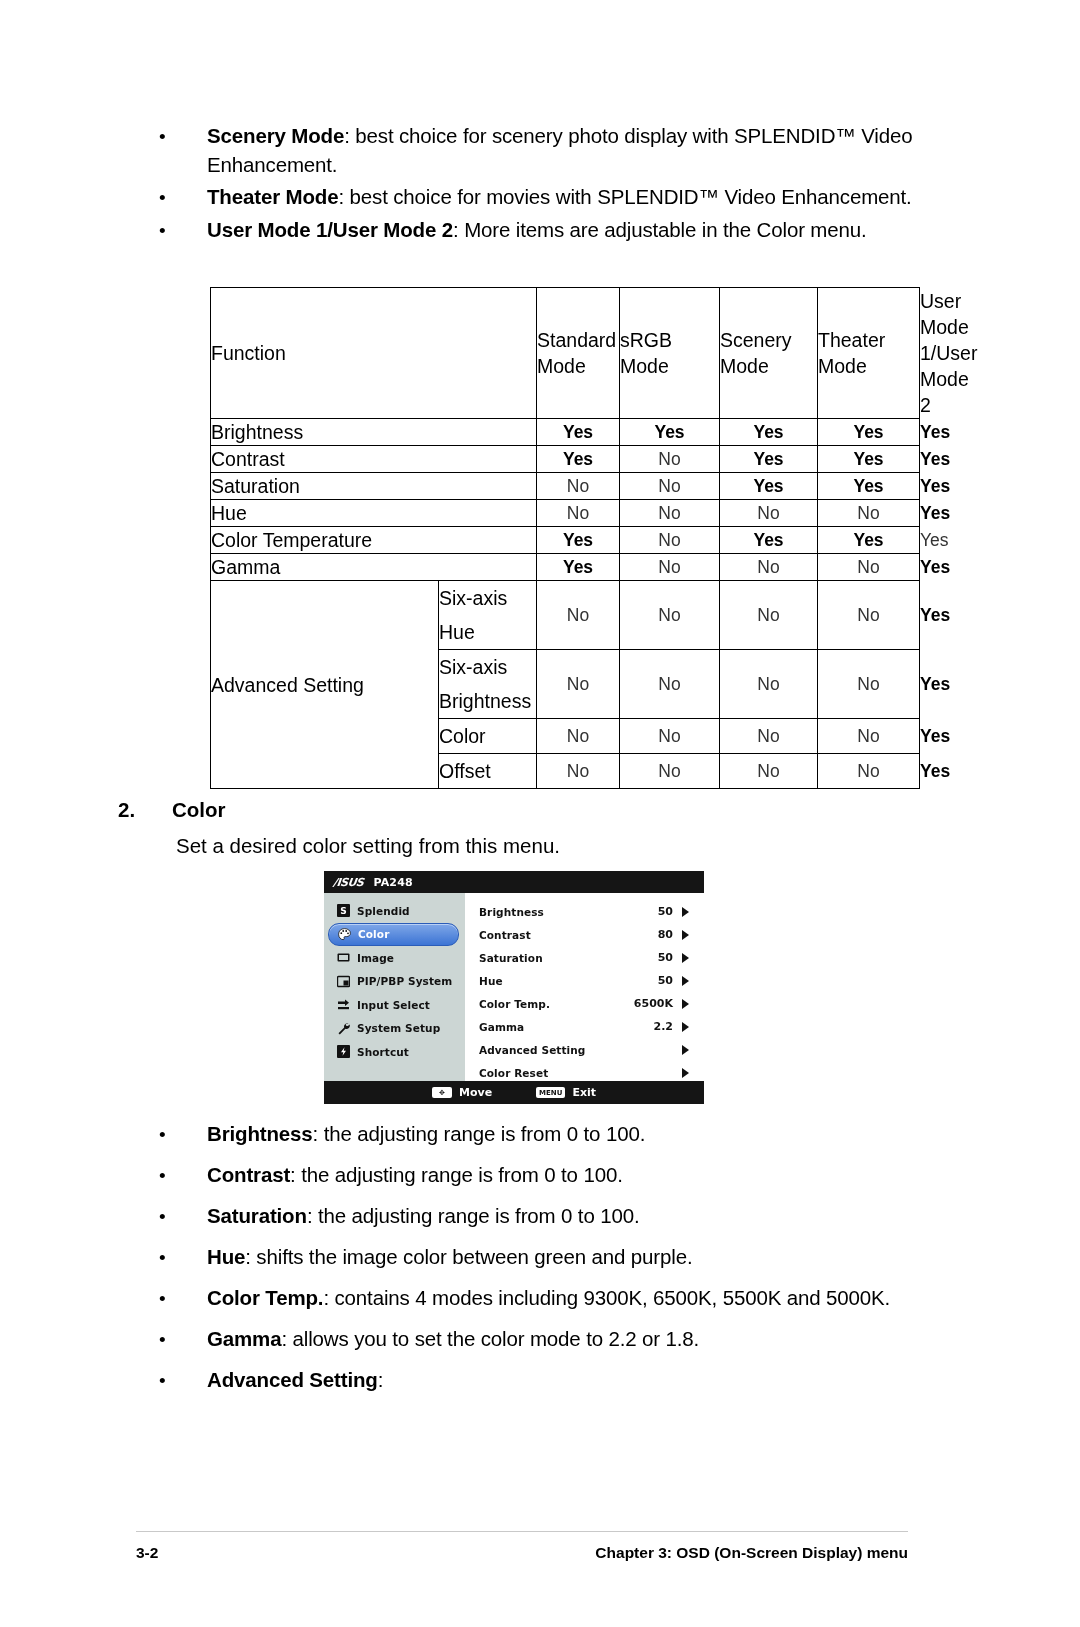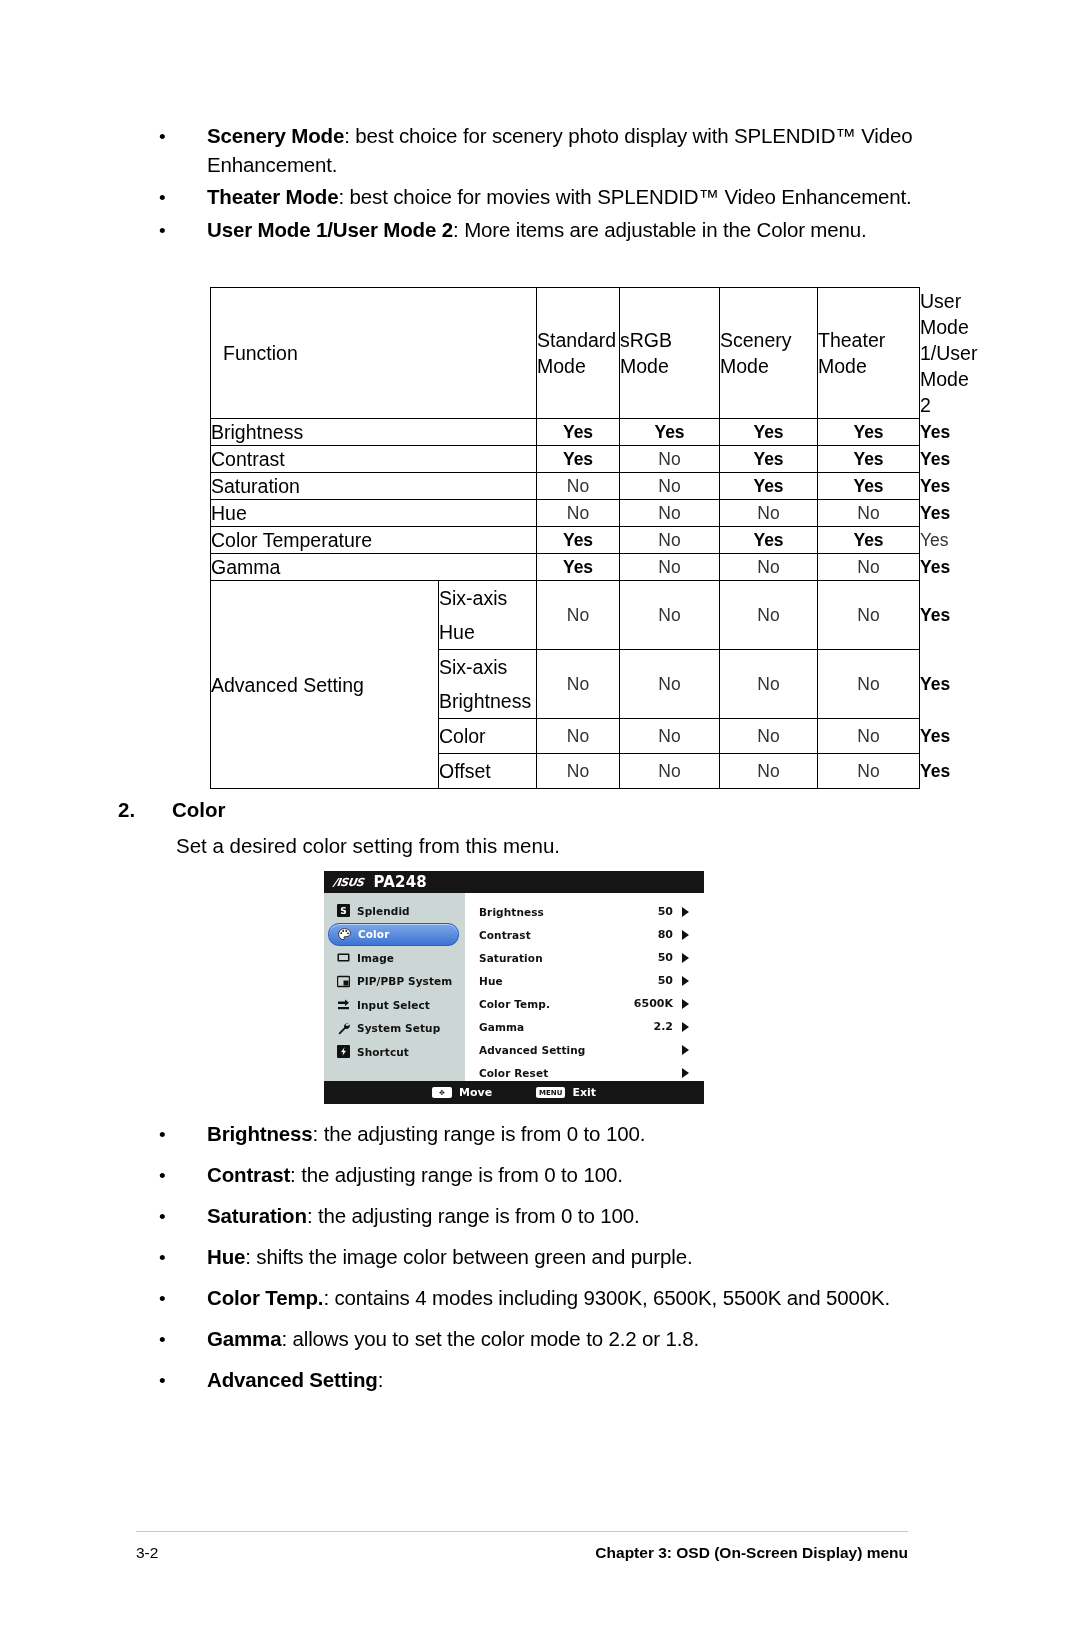--- a/index.html
+++ b/index.html
@@ -73,21 +73,21 @@
   .c-usr  { width: 102px; }
 
   .hdr-cell {
     padding: 6px 0 6px 6px;
     font-size: 19.5px;
     line-height: 26px;
     text-align: left;
     height: 108px;
     vertical-align: middle;
   }
-  .hdr-cell.fn { vertical-align: middle; padding-left: 12px; }
+  .hdr-cell.fn { vertical-align: middle; }
   .fn-cell {
     padding: 4px 0 4px 6px;
     text-align: left;
     line-height: 26px;
     font-size: 19.5px;
   }
   .val-cell {
     text-align: center;
     padding: 4px 0;
     font-size: 18px;
@@ -145,21 +145,21 @@
   }
   .osd-logo {
     font-size: 11px;
     font-weight: bold;
     color: #ffffff;
     font-style: italic;
     letter-spacing: -0.5px;
     transform: skewX(-10deg);
   }
   .osd-model {
-    font-size: 15px;
+    font-size: 11px;
     color: #ffffff;
     margin-left: 9px;
     font-weight: bold;
     letter-spacing: 0.2px;
   }
   .osd-body {
     display: flex;
     height: 188px;
   }
   .osd-left {
@@ -280,21 +280,21 @@
     position: absolute;
     left: 136px; top: 1531px;
     width: 772px;
     height: 1px;
     background: #c9c9c9;
   }
   .footer-left {
     position: absolute;
     left: 136px; top: 1544px;
     font-size: 15.5px;
-    font-weight: normal;
+    font-weight: bold;
   }
   .footer-right {
     position: absolute;
     right: 172px; top: 1544px;
     font-size: 15.5px;
     font-weight: bold;
   }
 </style>
 </head>
 <body>

